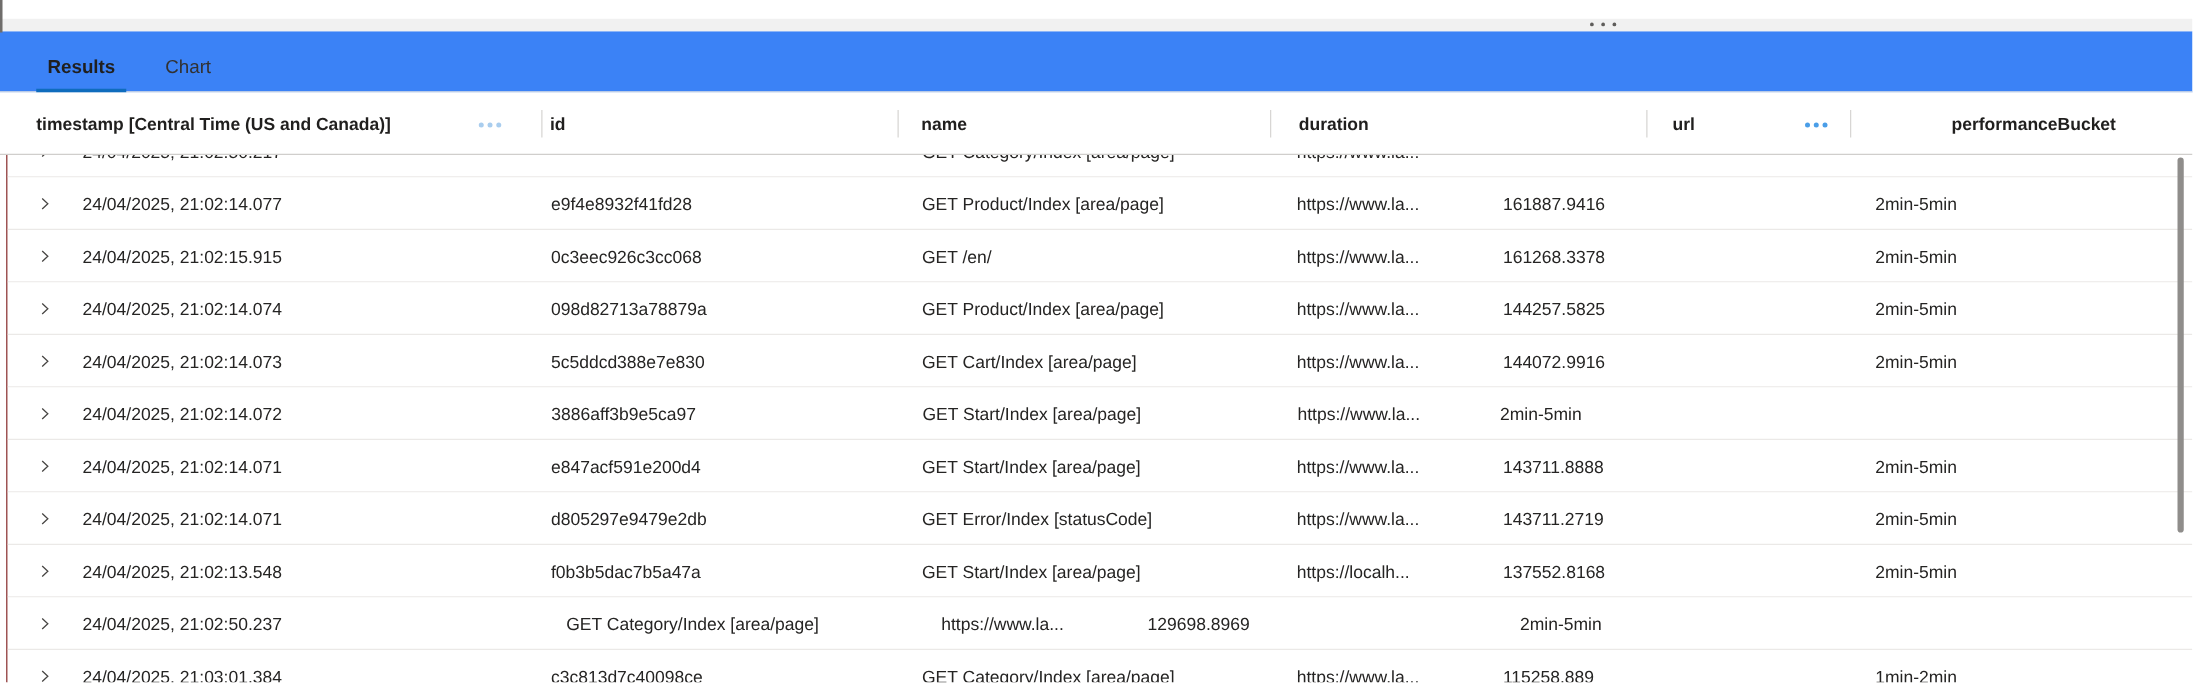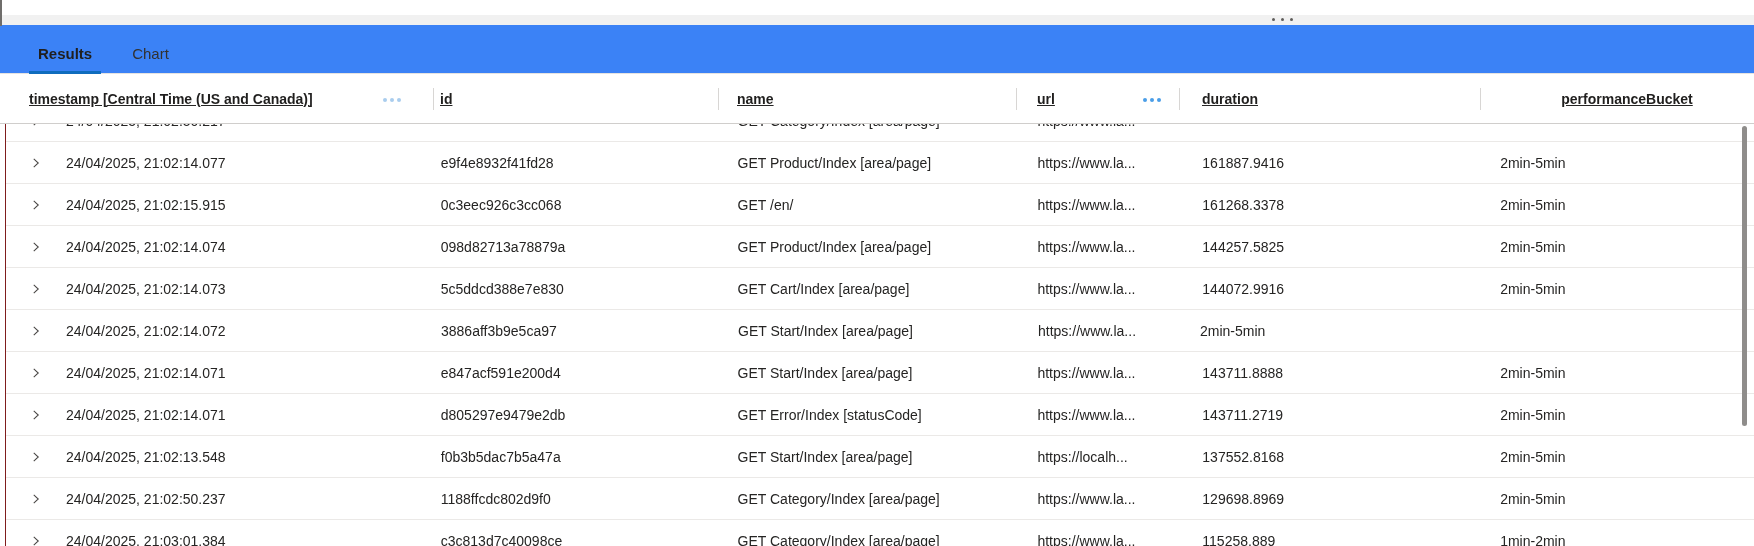--- a/index.html
+++ b/index.html
@@ -17,21 +17,21 @@
   .splitter { height:10px; background:#f1f1f1; position:relative; cursor:row-resize; }
   .grip { position:absolute; left:1272px; top:3px; display:flex; gap:6px; }
   .grip i { width:3px; height:3px; border-radius:50%; background:#5f5d5b; display:block; }
 
   
   .tabs { height:49px; display:flex; align-items:flex-end; padding-left:29px; border-bottom:1px solid #e5e3e1; background:#3b82f6; }
   .tab { font-size:15px; padding:0 9px 9px 9px; margin-right:22px; color:#323130; cursor:pointer; border-bottom:3px solid transparent; margin-bottom:-1px; }
   .tab.active { font-weight:bold; color:#201f1e; border-bottom-color:#0f6cbd; }
 
   
-  .grid-header { height:50px; display:flex; align-items:stretch; border-bottom:1px solid #d0cecc; background:#fff; position:relative;text-decoration:underline; }
+  .grid-header { height:50px; display:flex; align-items:stretch; border-bottom:1px solid #d0cecc; background:#fff; position:relative; }
   .hcell { position:relative; display:flex; align-items:center; font-size:14px; font-weight:bold; color:#201f1e; cursor:pointer; }
   .hcell .sep { position:absolute; right:0; top:14px; height:22px; width:1px; background:#d8d6d4; }
   .c0 { width:434px; } .c1 { width:285px; } .c2 { width:298px; } .c3 { width:163px; } .c4 { width:301px; } .c5 { width:273px;justify-content:center; }
   .hcell.c0 { padding-left:29px; } .hcell.c1 { padding-left:6px; } .hcell.c2 { padding-left:18px; }
   .hcell.c3 { padding-left:20px; } .hcell.c4 { padding-left:22px; } .hcell.c5 { padding-left:19px; }
   .menu-dots { position:absolute; top:50%; margin-top:-1px; display:flex; gap:3px; cursor:pointer; }
   .menu-dots i { width:4px; height:4px; border-radius:50%; display:block; }
   .dots-ts { left:383px; } .dots-ts i { background:#a9cdee; }
   .dots-url { left:126px; } .dots-url i { background:#4a9ee8; }
 
@@ -84,31 +84,31 @@
       <span class="sep"></span>
     </div>
     <div class="hcell c1">
       <span>id</span>
       <span class="sep"></span>
     </div>
     <div class="hcell c2">
       <span>name</span>
       <span class="sep"></span>
     </div>
+    <div class="hcell c4">
+      <span>duration</span>
+      <span class="sep"></span>
+    </div>
     <div class="hcell c3">
       <span>url</span>
       <span class="menu-dots dots-url">
           <i></i>
           <i></i>
           <i></i>
         </span>
-      <span class="sep"></span>
-    </div>
-    <div class="hcell c4">
-      <span>duration</span>
       <span class="sep"></span>
     </div>
     <div class="hcell c5">
       <span>performanceBucket</span>
     </div>
   </div>
 
   <div class="grid-body">
       <div class="row clipped-top">
         <div class="inner-shift">
@@ -218,21 +218,20 @@
         <div class="cell c3">https://localh...</div>
         <div class="cell c4">137552.8168</div>
         <div class="cell c5">2min-5min</div>
       </div>
       <div class="row">
         <div class="cell c0">24/04/2025, 21:02:50.237<span class="expander">
             <svg width="12" height="12" viewBox="0 0 16 16">
               <path d="M5 2.5 L11 8 L5 13.5" stroke="#484644" stroke-width="1.4" fill="none"></path>
             </svg>
           </span></div>
-        <div class="cell c1">1188ffcdc802d9f0</div>
         <div class="cell c2">GET Category/Index [area/page]</div>
         <div class="cell c3">https://www.la...</div>
         <div class="cell c4">129698.8969</div>
         <div class="cell c5">2min-5min</div>
       </div>
       <div class="row">
         <div class="cell c0">24/04/2025, 21:03:01.384<span class="expander">
             <svg width="12" height="12" viewBox="0 0 16 16">
               <path d="M5 2.5 L11 8 L5 13.5" stroke="#484644" stroke-width="1.4" fill="none"></path>
             </svg>

